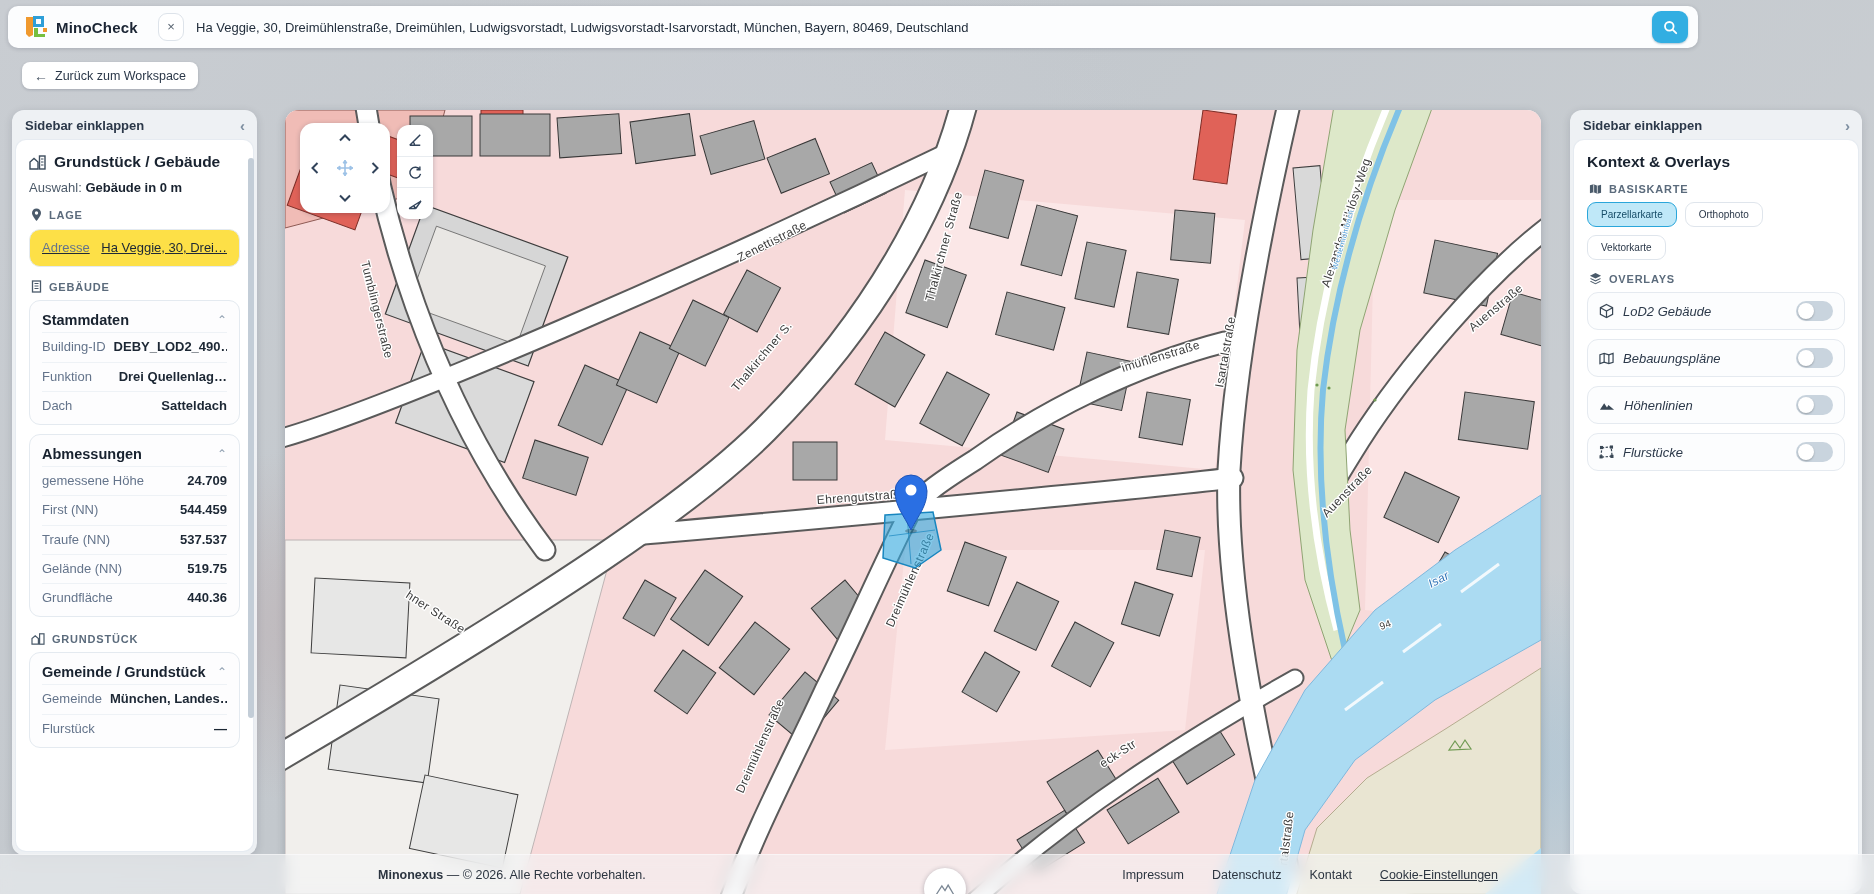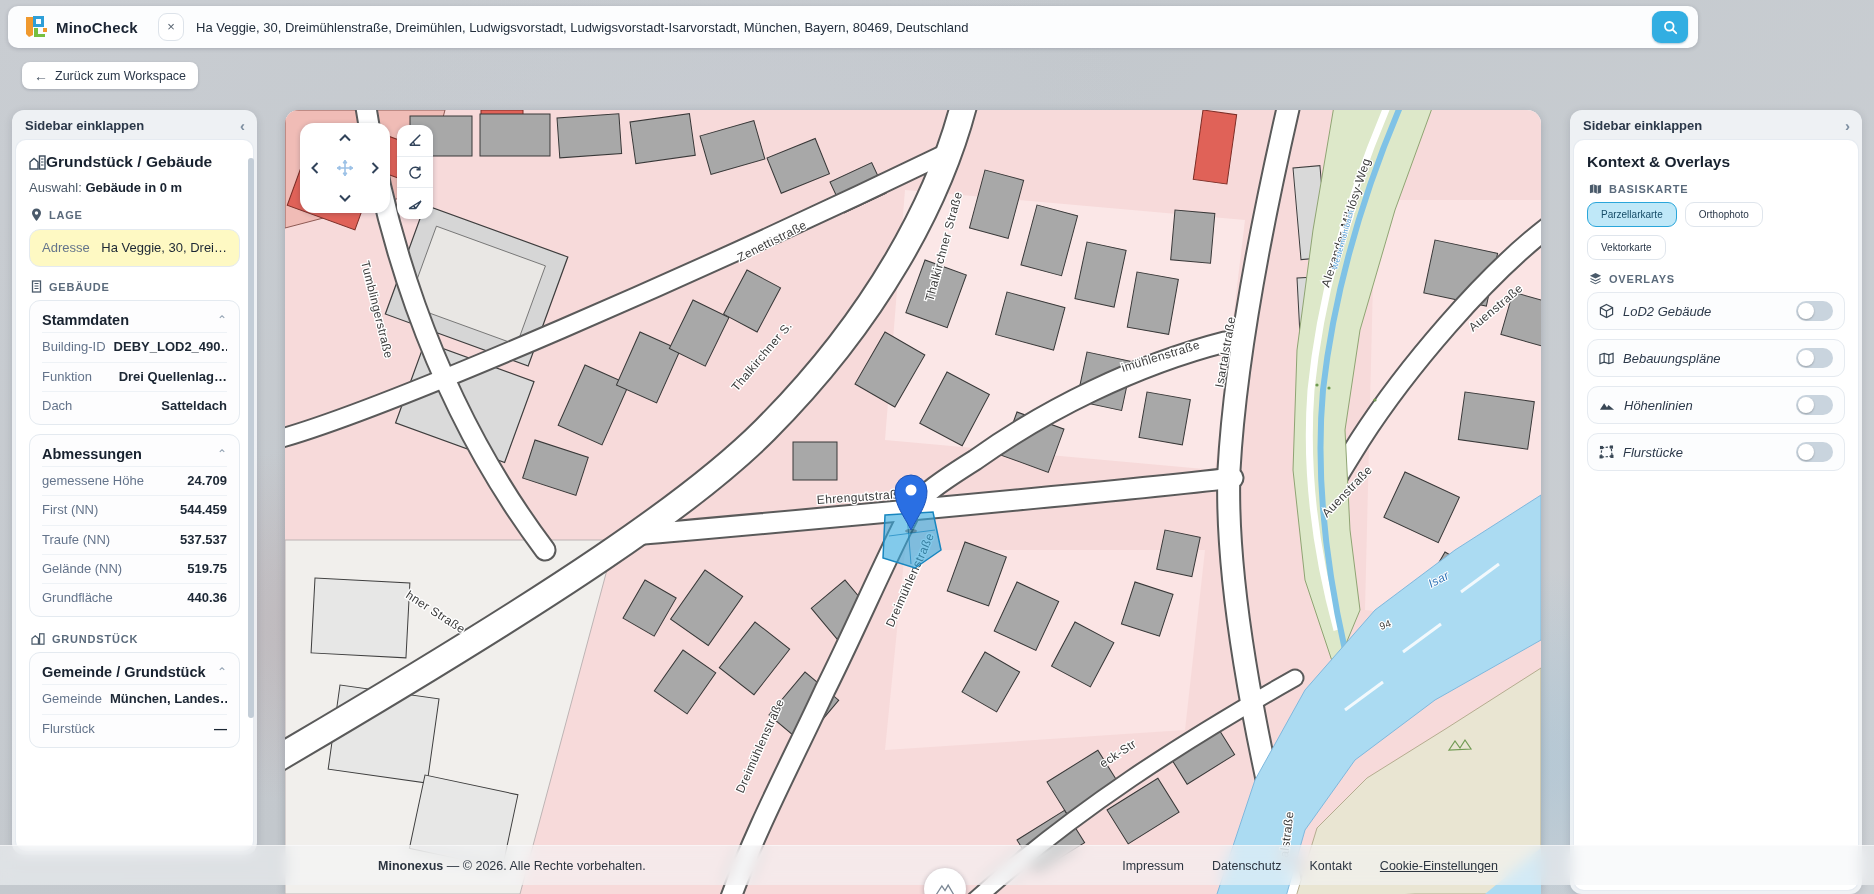--- a/index.html
+++ b/index.html
@@ -44,31 +44,31 @@
   .panel-body { position:absolute; left:4px; right:4px; top:30px; bottom:4px;
     background:#fff; border-radius:10px; box-shadow:0 0 0 1px rgba(226,232,240,.7);
     padding:13px 13px 10px 13px; overflow:hidden; }
 
   .left-panel  { left:12px;  top:110px; width:245px; height:745px; }
   .right-panel { left:1570px; top:110px; width:292px; height:784px; }
 
   .lscroll { position:absolute; right:3px; top:48px; width:6px; height:560px;
     background:#c3cdd7; border-radius:3px; z-index:5; cursor:pointer; }
 
-  .p-title { display:flex; align-items:center; font-size:15.5px; font-weight:700;
+  .p-title { display:flex; align-items:center; gap:8px; font-size:15.5px; font-weight:700;
     color:#18222f; margin-bottom:9px; }
   .sel-line { font-size:13px; color:#4c5a69; margin-bottom:12px; }
   .sel-line b { color:#18222f; }
 
   .sec-head { display:flex; align-items:center; gap:7px; font-size:11px; font-weight:700;
     letter-spacing:.8px; color:#5b6b7c; margin:13px 2px 7px 2px; }
 
   .card { border:1px solid #e4eaf0; border-radius:11px; background:#fdfdfe;
     padding:4px 12px; margin-bottom:4px; }
-  .card.flat { background:#fef9c3; }
+  .card.flat { background:#fde047;text-decoration:underline; }
   .card-title-row { display:flex; align-items:center; justify-content:space-between; padding:7px 0 4px; }
   .card-title { font-size:14.5px; font-weight:700; color:#18222f; }
   .card-collapse { color:#93a3b3; font-size:12px; cursor:pointer; }
   .info-row { display:flex; align-items:flex-start; justify-content:space-between; gap:8px;
     padding:6px 0; border-top:1px solid #eef2f6; font-size:13px; }
   .info-row:first-child { border-top:none; }
   .info-label { color:#64748b; flex:none; max-width:78px; line-height:1.25; }
   .info-label.wide { max-width:130px; }
   .info-value { color:#1c2734; font-weight:600; text-align:right; line-height:1.25;
     white-space:nowrap; overflow:hidden; }
@@ -107,21 +107,21 @@
     border-radius:12px; box-shadow:0 1px 5px rgba(20,30,50,.25); z-index:20;
     display:flex; flex-direction:column; align-items:center; }
   .tool-btn { flex:1; width:100%; display:flex; align-items:center; justify-content:center; cursor:pointer; }
   .tool-btn + .tool-btn { border-top:1px solid #e8ecf0; }
 
   .fab { position:absolute; left:924px; top:868px; width:42px; height:42px; border-radius:50%;
     background:#fff; box-shadow:0 1px 5px rgba(20,30,50,.3); z-index:45;
     display:flex; align-items:center; justify-content:center; cursor:pointer; }
 
   
-  .footer { position:absolute; left:0; bottom:9px; width:1874px; height:40px; z-index:40;
+  .footer { position:absolute; left:0; bottom:0; width:1874px; height:40px; z-index:40;
     background:rgba(244,246,248,.55); backdrop-filter:blur(7px);
     border-top:1px solid rgba(255,255,255,.5);
     display:flex; align-items:center; justify-content:space-between;
     padding:0 376px 0 378px; font-size:12.5px; color:#2c3540; }
   .foot-links { display:flex; gap:28px; }
   .foot-link { cursor:pointer; color:#2c3540; }
   .foot-link.u { text-decoration:underline; }
   .icon { flex:none; display:inline-flex; }
 </style>
 </head>

